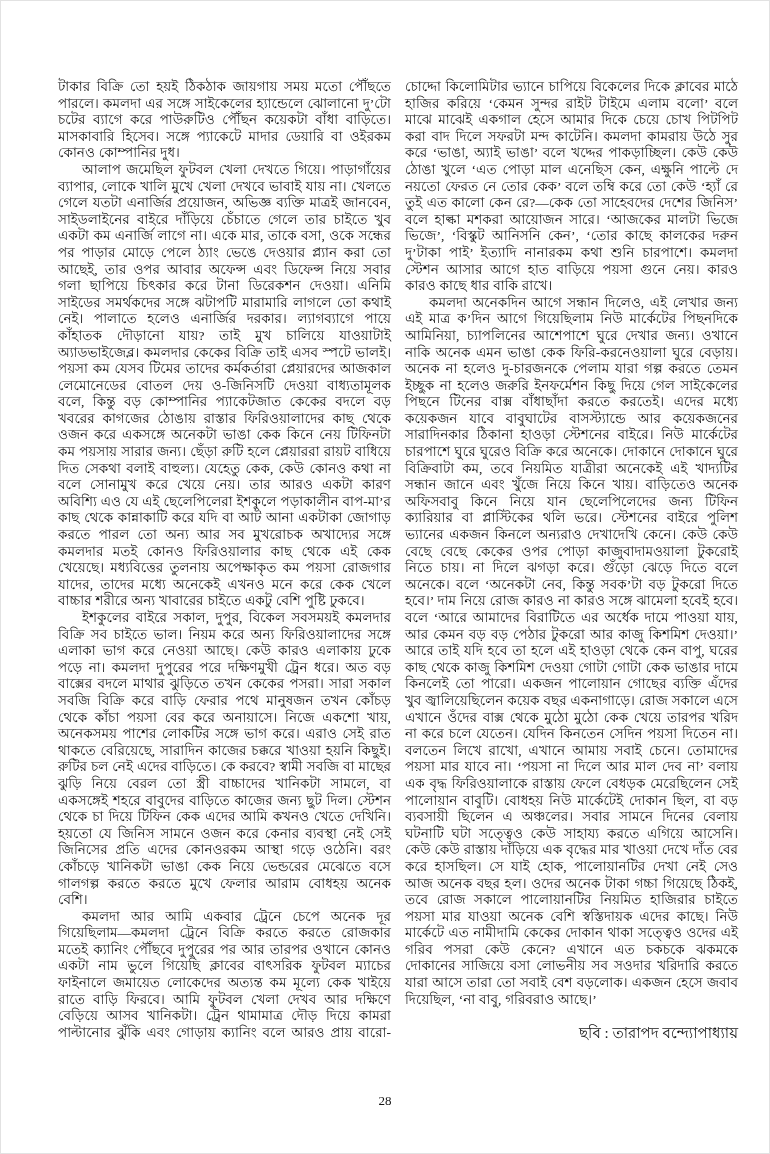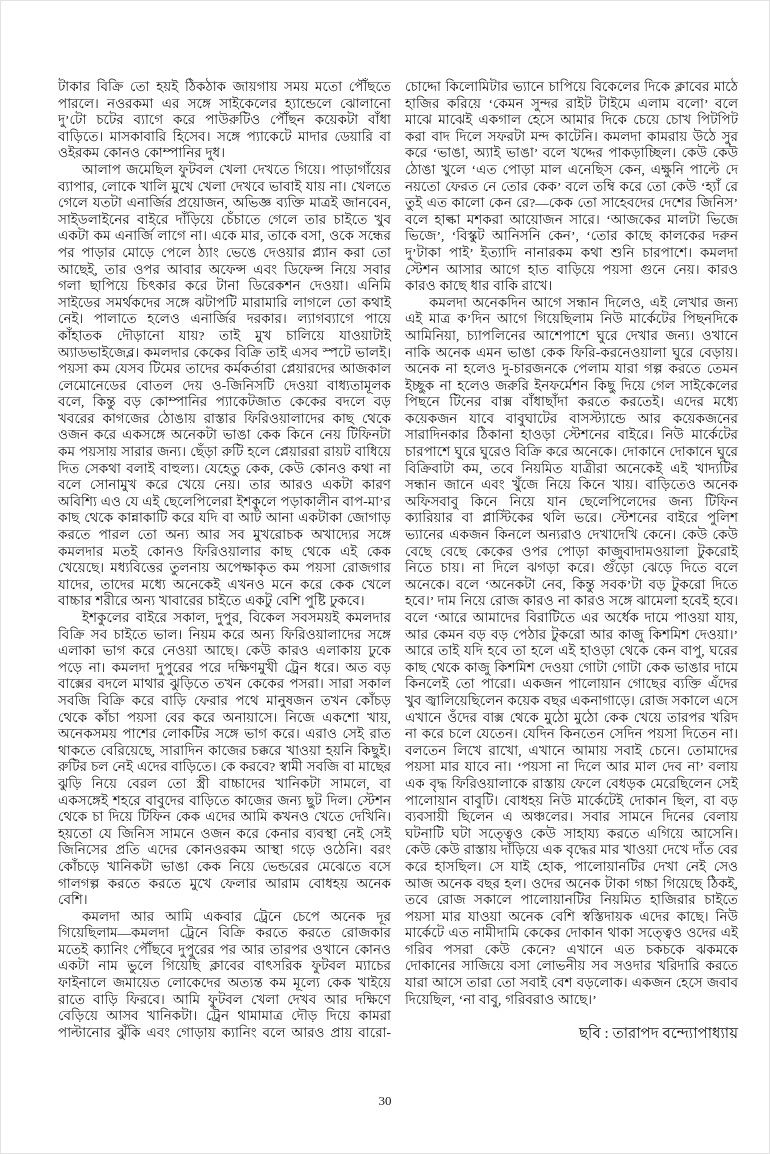--- a/index.html
+++ b/index.html
@@ -56,22 +56,22 @@
     font-size: 13px;
     color: #141414;
   }
 </style>
 </head>
 <body>
 
 <div class="page">
   <div class="article">
     <div class="columns">
-      <p>টাকার বিক্রি তো হয়ই ঠিকঠাক জায়গায় সময় মতো পৌঁছতে পারলে। নওরকমা এর সঙ্গে সাইকেলের হ্যান্ডেলে ঝোলানো দু’টো চটের ব্যাগে করে পাউরুটিও পৌঁছন কয়েকটা বাঁধা বাড়িতে। মাসকাবারি হিসেব। সঙ্গে প্যাকেটে মাদার ডেয়ারি বা ওইরকম কোনও কোম্পানির দুধ।</p>
+      <p>টাকার বিক্রি তো হয়ই ঠিকঠাক জায়গায় সময় মতো পৌঁছতে পারলে। কমলদা এর সঙ্গে সাইকেলের হ্যান্ডেলে ঝোলানো দু’টো চটের ব্যাগে করে পাউরুটিও পৌঁছন কয়েকটা বাঁধা বাড়িতে। মাসকাবারি হিসেব। সঙ্গে প্যাকেটে মাদার ডেয়ারি বা ওইরকম কোনও কোম্পানির দুধ।</p>
       <p class="indent">আলাপ জমেছিল ফুটবল খেলা দেখতে গিয়ে। পাড়াগাঁয়ের ব্যাপার, লোকে খালি মুখে খেলা দেখবে ভাবাই যায় না। খেলতে গেলে যতটা এনার্জির প্রয়োজন, অভিজ্ঞ ব্যক্তি মাত্রই জানবেন, সাইডলাইনের বাইরে দাঁড়িয়ে চেঁচাতে গেলে তার চাইতে খুব একটা কম এনার্জি লাগে না। একে মার, তাকে বসা, ওকে সন্ধের পর পাড়ার মোড়ে পেলে ঠ্যাং ভেঙে দেওয়ার প্ল্যান করা তো আছেই, তার ওপর আবার অফেন্স এবং ডিফেন্স নিয়ে সবার গলা ছাপিয়ে চিৎকার করে টানা ডিরেকশন দেওয়া। এনিমি সাইডের সমর্থকদের সঙ্গে ঝটাপটি মারামারি লাগলে তো কথাই নেই। পালাতে হলেও এনার্জির দরকার। ল্যাগব্যাগে পায়ে কাঁহাতক দৌড়ানো যায়? তাই মুখ চালিয়ে যাওয়াটাই অ্যাডভাইজেব্ল। কমলদার কেকের বিক্রি তাই এসব স্পটে ভালই। পয়সা কম যেসব টিমের তাদের কর্মকর্তারা প্লেয়ারদের আজকাল লেমোনেডের বোতল দেয় ও-জিনিসটি দেওয়া বাধ্যতামূলক বলে, কিন্তু বড় কোম্পানির প্যাকেটজাত কেকের বদলে বড় খবরের কাগজের ঠোঙায় রাস্তার ফিরিওয়ালাদের কাছ থেকে ওজন করে একসঙ্গে অনেকটা ভাঙা কেক কিনে নেয় টিফিনটা কম পয়সায় সারার জন্য। ছেঁড়া রুটি হলে প্লেয়াররা রায়ট বাধিয়ে দিত সেকথা বলাই বাহুল্য। যেহেতু কেক, কেউ কোনও কথা না বলে সোনামুখ করে খেয়ে নেয়। তার আরও একটা কারণ অবিশ্যি এও যে এই ছেলেপিলেরা ইশকুলে পড়াকালীন বাপ-মা’র কাছ থেকে কান্নাকাটি করে যদি বা আট আনা একটাকা জোগাড় করতে পারল তো অন্য আর সব মুখরোচক অখাদ্যের সঙ্গে কমলদার মতই কোনও ফিরিওয়ালার কাছ থেকে এই কেক খেয়েছে। মধ্যবিত্তের তুলনায় অপেক্ষাকৃত কম পয়সা রোজগার যাদের, তাদের মধ্যে অনেকেই এখনও মনে করে কেক খেলে বাচ্চার শরীরে অন্য খাবারের চাইতে একটু বেশি পুষ্টি ঢুকবে।</p>
       <p class="indent">ইশকুলের বাইরে সকাল, দুপুর, বিকেল সবসময়ই কমলদার বিক্রি সব চাইতে ভাল। নিয়ম করে অন্য ফিরিওয়ালাদের সঙ্গে এলাকা ভাগ করে নেওয়া আছে। কেউ কারও এলাকায় ঢুকে পড়ে না। কমলদা দুপুরের পরে দক্ষিণমুখী ট্রেন ধরে। অত বড় বাক্সের বদলে মাথার ঝুড়িতে তখন কেকের পসরা। সারা সকাল সবজি বিক্রি করে বাড়ি ফেরার পথে মানুষজন তখন কোঁচড় থেকে কাঁচা পয়সা বের করে অনায়াসে। নিজে একশো খায়, অনেকসময় পাশের লোকটির সঙ্গে ভাগ করে। এরাও সেই রাত থাকতে বেরিয়েছে, সারাদিন কাজের চক্করে খাওয়া হয়নি কিছুই। রুটির চল নেই এদের বাড়িতে। কে করবে? স্বামী সবজি বা মাছের ঝুড়ি নিয়ে বেরল তো স্ত্রী বাচ্চাদের খানিকটা সামলে, বা একসঙ্গেই শহরে বাবুদের বাড়িতে কাজের জন্য ছুট দিল। স্টেশন থেকে চা দিয়ে টিফিন কেক এদের আমি কখনও খেতে দেখিনি। হয়তো যে জিনিস সামনে ওজন করে কেনার ব্যবস্থা নেই সেই জিনিসের প্রতি এদের কোনওরকম আস্থা গড়ে ওঠেনি। বরং কোঁচড়ে খানিকটা ভাঙা কেক নিয়ে ভেন্ডরের মেঝেতে বসে গালগল্প করতে করতে মুখে ফেলার আরাম বোধহয় অনেক বেশি।</p>
       <p class="indent">কমলদা আর আমি একবার ট্রেনে চেপে অনেক দূর গিয়েছিলাম—কমলদা ট্রেনে বিক্রি করতে করতে রোজকার মতেই ক্যানিং পৌঁছবে দুপুরের পর আর তারপর ওখানে কোনও একটা নাম ভুলে গিয়েছি ক্লাবের বাৎসরিক ফুটবল ম্যাচের ফাইনালে জমায়েত লোকেদের অত্যন্ত কম মূল্যে কেক খাইয়ে রাতে বাড়ি ফিরবে। আমি ফুটবল খেলা দেখব আর দক্ষিণে বেড়িয়ে আসব খানিকটা। ট্রেন থামামাত্র দৌড় দিয়ে কামরা পাল্টানোর ঝুঁকি এবং গোড়ায় ক্যানিং বলে আরও প্রায় বারো-চোদ্দো কিলোমিটার ভ্যানে চাপিয়ে বিকেলের দিকে ক্লাবের মাঠে হাজির করিয়ে ‘কেমন সুন্দর রাইট টাইমে এলাম বলো’ বলে মাঝে মাঝেই একগাল হেসে আমার দিকে চেয়ে চোখ পিটপিট করা বাদ দিলে সফরটা মন্দ কাটেনি। কমলদা কামরায় উঠে সুর করে ‘ভাঙা, অ্যাই ভাঙা’ বলে খদ্দের পাকড়াচ্ছিল। কেউ কেউ ঠোঙা খুলে ‘এত পোড়া মাল এনেছিস কেন, এক্ষুনি পাল্টে দে নয়তো ফেরত নে তোর কেক’ বলে তম্বি করে তো কেউ ‘হ্যাঁ রে তুই এত কালো কেন রে?—কেক তো সাহেবদের দেশের জিনিস’ বলে হাল্কা মশকরা আয়োজন সারে। ‘আজকের মালটা ভিজে ভিজে’, ‘বিস্কুট আনিসনি কেন’, ‘তোর কাছে কালকের দরুন দু’টাকা পাই’ ইত্যাদি নানারকম কথা শুনি চারপাশে। কমলদা স্টেশন আসার আগে হাত বাড়িয়ে পয়সা গুনে নেয়। কারও কারও কাছে ধার বাকি রাখে।</p>
       <p class="indent">কমলদা অনেকদিন আগে সন্ধান দিলেও, এই লেখার জন্য এই মাত্র ক’দিন আগে গিয়েছিলাম নিউ মার্কেটের পিছনদিকে আমিনিয়া, চ্যাপলিনের আশেপাশে ঘুরে দেখার জন্য। ওখানে নাকি অনেক এমন ভাঙা কেক ফিরি-করনেওয়ালা ঘুরে বেড়ায়। অনেক না হলেও দু-চারজনকে পেলাম যারা গল্প করতে তেমন ইচ্ছুক না হলেও জরুরি ইনফর্মেশন কিছু দিয়ে গেল সাইকেলের পিছনে টিনের বাক্স বাঁধাছাঁদা করতে করতেই। এদের মধ্যে কয়েকজন যাবে বাবুঘাটের বাসস্ট্যান্ডে আর কয়েকজনের সারাদিনকার ঠিকানা হাওড়া স্টেশনের বাইরে। নিউ মার্কেটের চারপাশে ঘুরে ঘুরেও বিক্রি করে অনেকে। দোকানে দোকানে ঘুরে বিক্রিবাটা কম, তবে নিয়মিত যাত্রীরা অনেকেই এই খাদ্যটির সন্ধান জানে এবং খুঁজে নিয়ে কিনে খায়। বাড়িতেও অনেক অফিসবাবু কিনে নিয়ে যান ছেলেপিলেদের জন্য টিফিন ক্যারিয়ার বা প্লাস্টিকের থলি ভরে। স্টেশনের বাইরে পুলিশ ভ্যানের একজন কিনলে অন্যরাও দেখাদেখি কেনে। কেউ কেউ বেছে বেছে কেকের ওপর পোড়া কাজুবাদামওয়ালা টুকরোই নিতে চায়। না দিলে ঝগড়া করে। গুঁড়ো ঝেড়ে দিতে বলে অনেকে। বলে ‘অনেকটা নেব, কিন্তু সবক’টা বড় টুকরো দিতে হবে।’ দাম নিয়ে রোজ কারও না কারও সঙ্গে ঝামেলা হবেই হবে। বলে ‘আরে আমাদের বিরাটিতে এর অর্ধেক দামে পাওয়া যায়, আর কেমন বড় বড় পেঠার টুকরো আর কাজু কিশমিশ দেওয়া।’ আরে তাই যদি হবে তা হলে এই হাওড়া থেকে কেন বাপু, ঘরের কাছ থেকে কাজু কিশমিশ দেওয়া গোটা গোটা কেক ভাঙার দামে কিনলেই তো পারো। একজন পালোয়ান গোছের ব্যক্তি এঁদের খুব জ্বালিয়েছিলেন কয়েক বছর একনাগাড়ে। রোজ সকালে এসে এখানে ওঁদের বাক্স থেকে মুঠো মুঠো কেক খেয়ে তারপর খরিদ না করে চলে যেতেন। যেদিন কিনতেন সেদিন পয়সা দিতেন না। বলতেন লিখে রাখো, এখানে আমায় সবাই চেনে। তোমাদের পয়সা মার যাবে না। ‘পয়সা না দিলে আর মাল দেব না’ বলায় এক বৃদ্ধ ফিরিওয়ালাকে রাস্তায় ফেলে বেধড়ক মেরেছিলেন সেই পালোয়ান বাবুটি। বোধহয় নিউ মার্কেটেই দোকান ছিল, বা বড় ব্যবসায়ী ছিলেন এ অঞ্চলের। সবার সামনে দিনের বেলায় ঘটনাটি ঘটা সত্ত্বেও কেউ সাহায্য করতে এগিয়ে আসেনি। কেউ কেউ রাস্তায় দাঁড়িয়ে এক বৃদ্ধের মার খাওয়া দেখে দাঁত বের করে হাসছিল। সে যাই হোক, পালোয়ানটির দেখা নেই সেও আজ অনেক বছর হল। ওদের অনেক টাকা গচ্চা গিয়েছে ঠিকই, তবে রোজ সকালে পালোয়ানটির নিয়মিত হাজিরার চাইতে পয়সা মার যাওয়া অনেক বেশি স্বস্তিদায়ক এদের কাছে। নিউ মার্কেটে এত নামীদামি কেকের দোকান থাকা সত্ত্বেও ওদের এই গরিব পসরা কেউ কেনে? এখানে এত চকচকে ঝকমকে দোকানের সাজিয়ে বসা লোভনীয় সব সওদার খরিদারি করতে যারা আসে তারা তো সবাই বেশ বড়লোক। একজন হেসে জবাব দিয়েছিল, ‘না বাবু, গরিবরাও আছে।’</p>
       <div class="credit">ছবি : তারাপদ বন্দ্যোপাধ্যায়</div>
     </div>
   </div>
-  <div class="page-number">30</div>
+  <div class="page-number">28</div>
 </div>
 
 </body></html>

